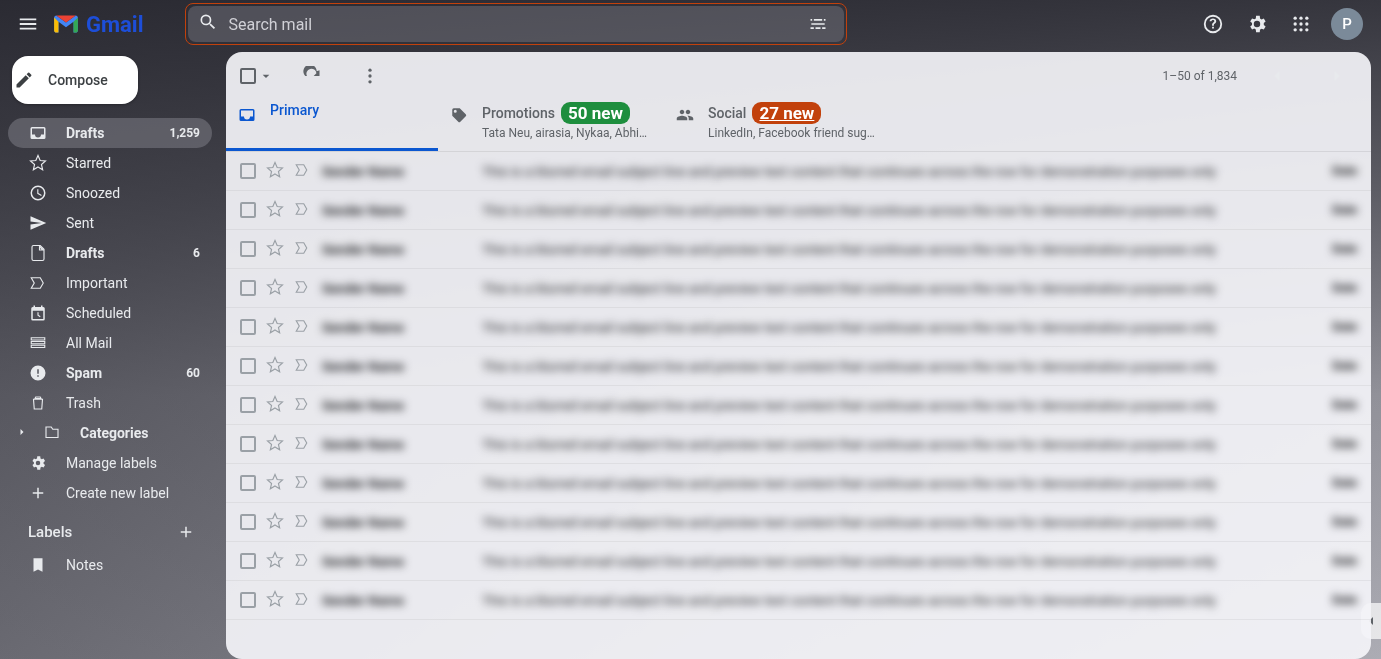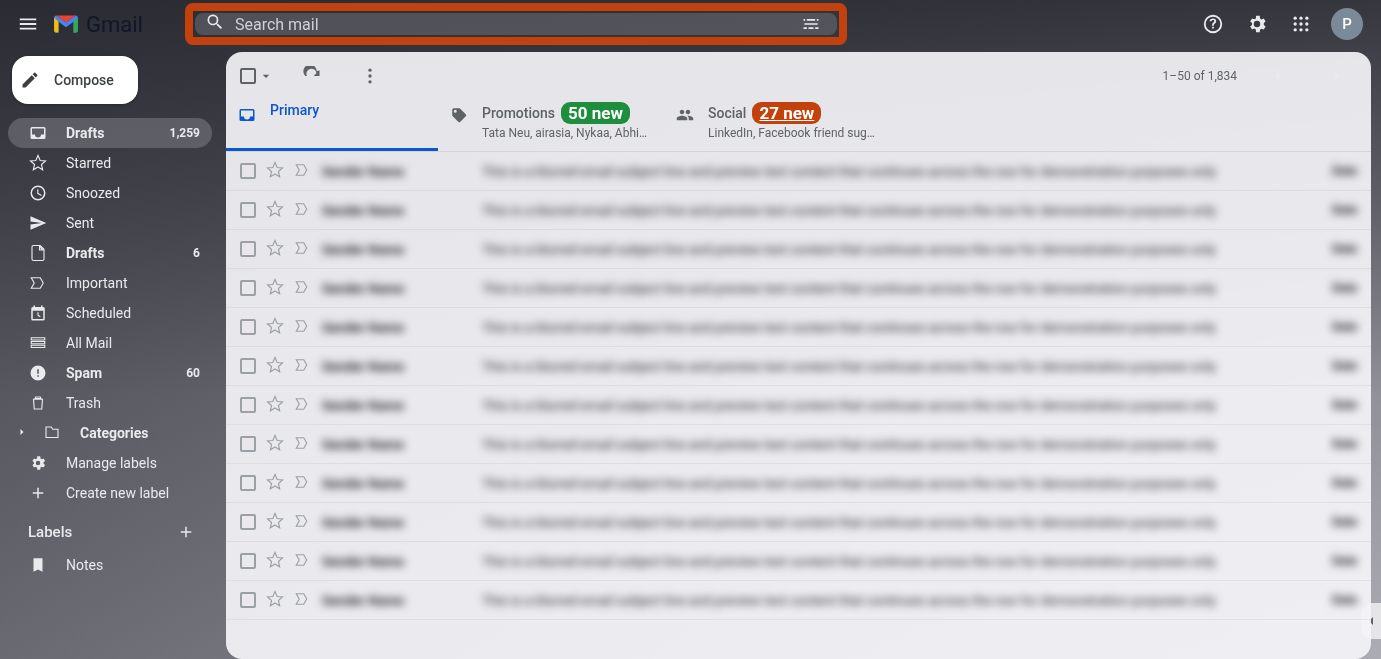--- a/index.html
+++ b/index.html
@@ -25,25 +25,25 @@
   align-items: center;
   padding: 0 8px;
 }
 .hamburger {
   width: 48px; height: 48px; display: flex; align-items: center; justify-content: center;
   border-radius: 50%; cursor: pointer;
 }
 .hamburger svg, .icon-btn svg { fill: #e8eaed; }
 .logo { display: flex; align-items: center; margin-left: 4px; margin-right: 30px; }
 .logo-img { width: 28px; height: 22px; margin-right: 6px; }
-.logo-text { color: #0f172a; font-size: 22px; font-weight: 400; }
+.logo-text { color: #1d4ed8; font-size: 22px; font-weight: 700; }
 .search-wrap {
   flex: 0 0 662px;
   margin-left: 12px;
-  border: 8px solid #c2410c;
+  border: 1px solid #c2410c;
   border-radius: 8px;
   height: 42px;
   position: relative;
 }
 .search-bar {
   position: absolute;
   inset: 2px;
   background: rgba(110,110,118,0.55);
   border-radius: 8px;
   display: flex;
@@ -63,21 +63,21 @@
 .avatar {
   width: 32px; height: 32px; border-radius: 50%; background: #7b8a99;
   color: #fff; display: flex; align-items: center; justify-content: center;
   font-size: 15px; font-weight: 500; margin-left: 6px;
 }
 .main { position: relative; z-index: 2; display: flex; height: calc(100% - 48px); }
 .sidebar { width: 220px; padding: 8px 8px 0 8px; color: #e8eaed; font-size: 14px; }
 .compose-btn {
   background: #fff; color: #3c4043; border-radius: 16px;
   height: 48px; width: 126px; display: flex; align-items: center;
-  padding: 0 8px; gap: 14px; font-size: 14px; font-weight: 500;
+  padding: 0 2px; gap: 14px; font-size: 14px; font-weight: 500;
   margin: 0 0 14px 4px; cursor: pointer; box-shadow: 0 1px 3px rgba(0,0,0,0.3);
 }
 .compose-btn svg { fill: #3c4043; }
 .nav-item {
   display: flex; align-items: center; height: 30px;
   padding: 0 12px 0 20px; border-radius: 16px; cursor: pointer;
   gap: 18px; font-size: 14px;
 }
 .nav-item.active { background: rgba(110,110,118,0.7); font-weight: 700; }
 .nav-item.bold { font-weight: 700; }

